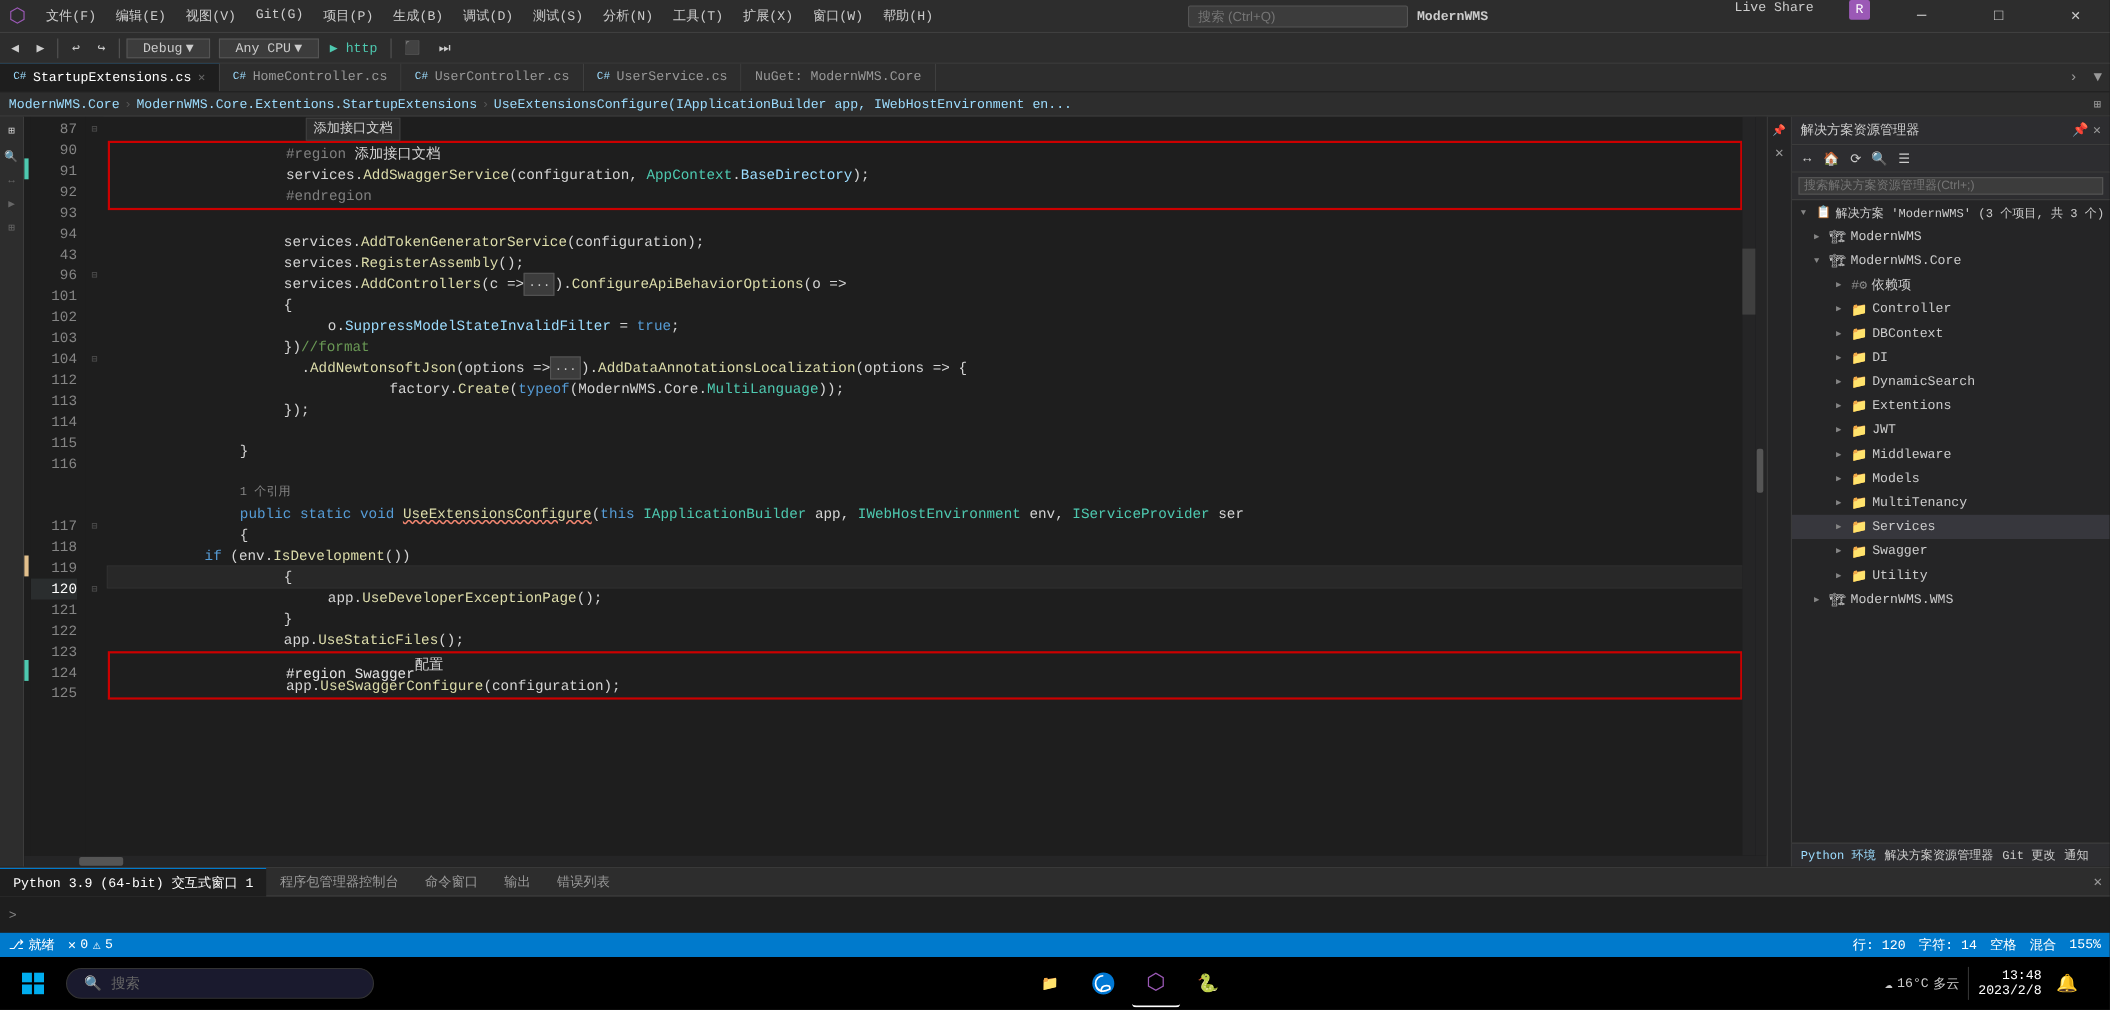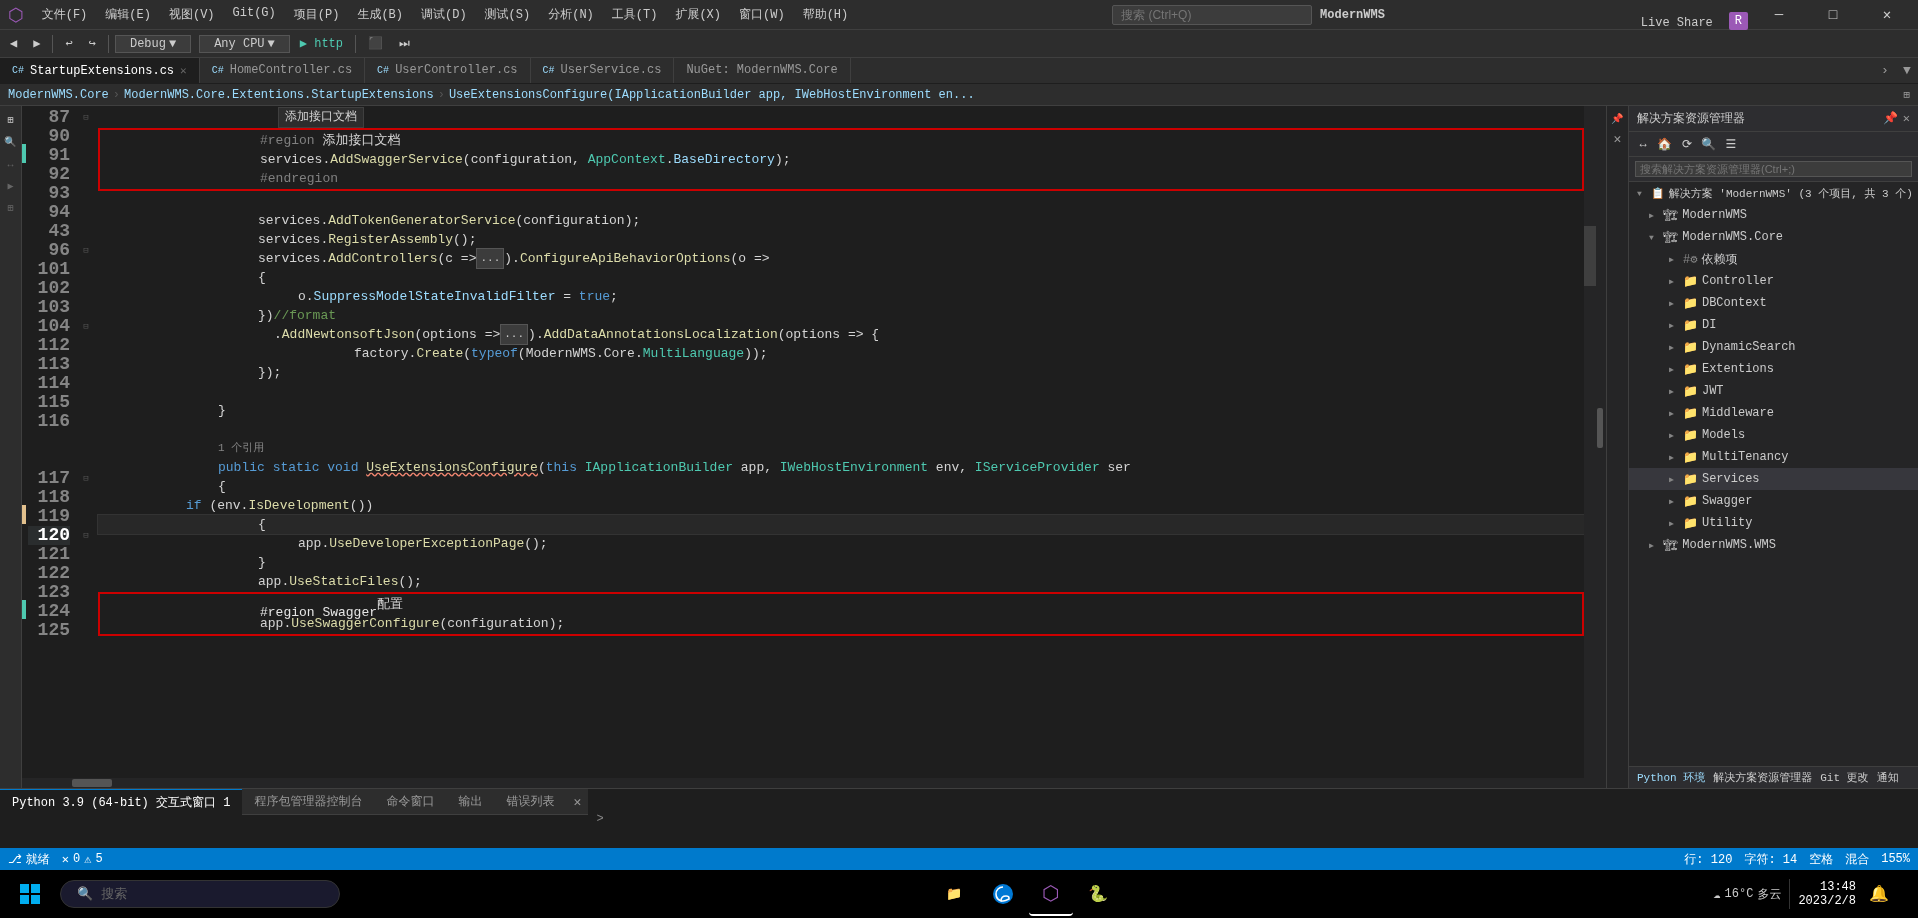--- a/index.html
+++ b/index.html
@@ -56,22 +56,22 @@
       width: 200px;
       border-radius: 2px;
     }
     .title-name {
       font-size: 12px;
       color: #ccc;
       font-weight: bold;
     }
     .title-bar-right {
       display: flex;
-      align-items: flex-end;
-      gap: 8px;
+      align-items: flex-start;
+      gap: 24px;
     }
     .win-btn {
       width: 46px;
       height: 30px;
       display: flex;
       align-items: center;
       justify-content: center;
       font-size: 14px;
       cursor: pointer;
       color: #ccc;
@@ -201,27 +201,26 @@
       background: #1e1e1e;
     }
 
     
     .line-numbers {
       width: 50px;
       background: #1e1e1e;
       color: #858585;
       text-align: right;
       padding-right: 8px;
-      font-size: 18px;
+      font-size: 13px;
       line-height: 19px;
       flex-shrink: 0;
       overflow: hidden;
       user-select: none;
       padding-top: 2px;
-      font-weight: bold;
     }
     .line-number {
       height: 19px;
       display: flex;
       align-items: center;
       justify-content: flex-end;
     }
 
     
     .collapse-col {
@@ -372,20 +371,21 @@
       display: flex;
       gap: 12px;
     }
 
     
     .bottom-panel {
       height: 60px;
       background: #1e1e1e;
       border-top: 1px solid #3f3f3f;
       display: flex;
+      flex-direction: column;
       flex-shrink: 0;
     }
     .bottom-tabs {
       display: flex;
       background: #2d2d2d;
       border-bottom: 1px solid #3f3f3f;
       height: 26px;
       align-items: center;
     }
     .bottom-tab {

